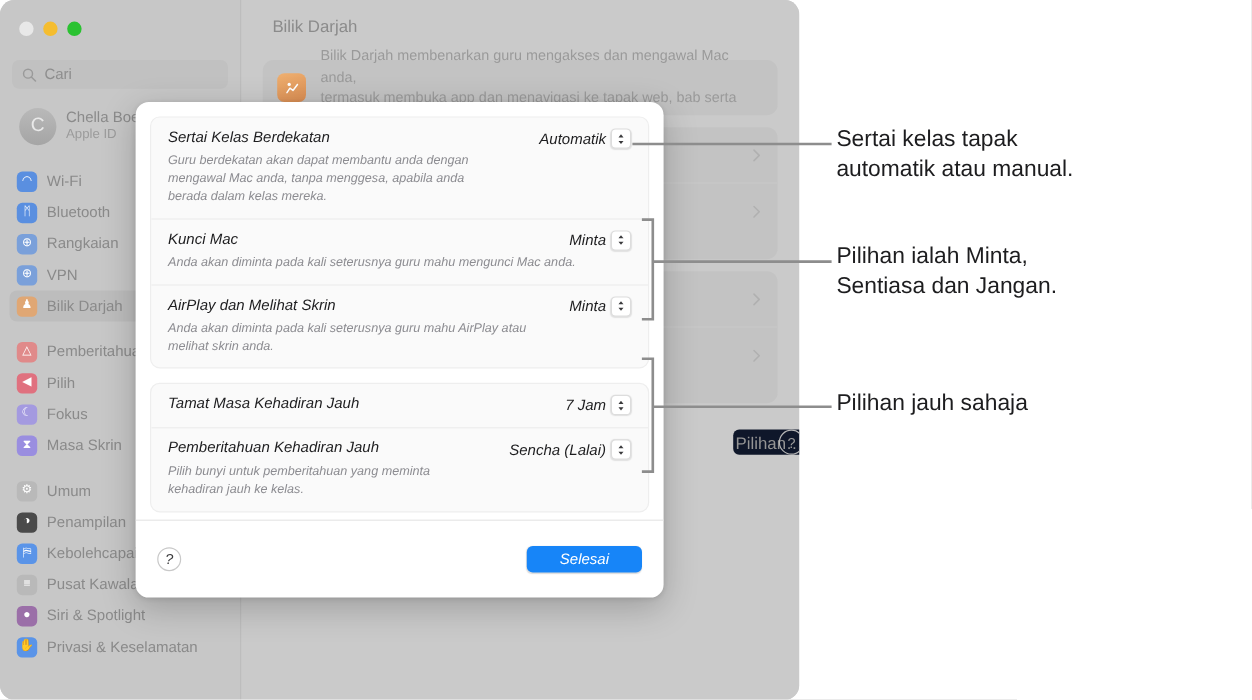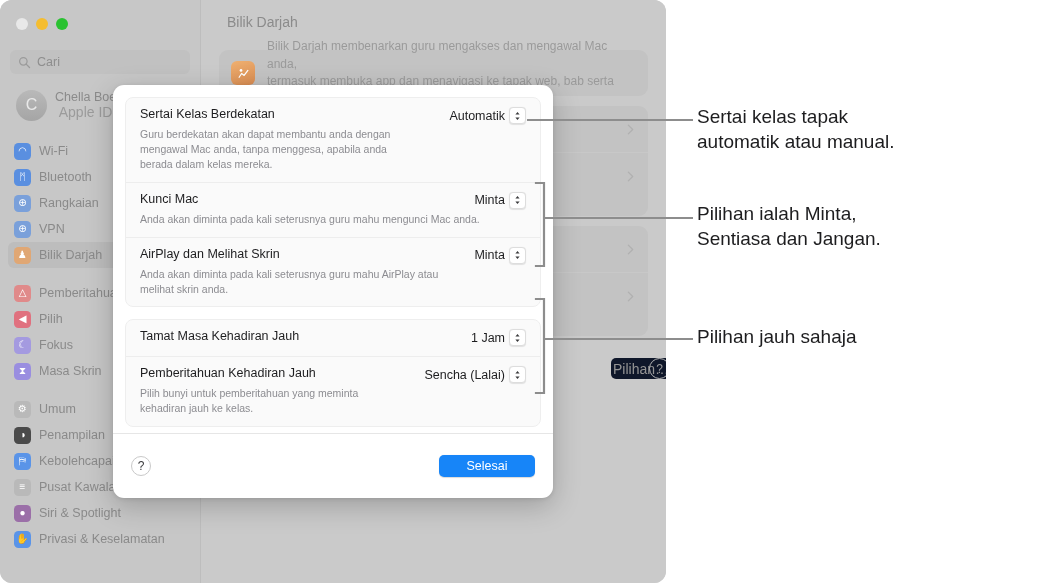--- a/index.html
+++ b/index.html
@@ -18,21 +18,20 @@
     border-radius:12px;
     overflow:hidden;
     background:#cccccc;
     display:flex;
   }
   #sidebar{
     width:200px;height:100%;
     background:#c7c7c7;
     position:relative;
     flex:0 0 200px;
-    text-align:center;
   }
   #content-pane{
     flex:1 1 auto;height:100%;
     background:#cacaca;
     border-left:1px solid #bdbdbd;
     position:relative;
   }
 
   
   .traffic{position:absolute;top:18px;left:16px;display:flex;gap:8px;}
@@ -56,21 +55,21 @@
     display:flex;align-items:center;border-radius:7px;padding:0 6px;box-sizing:border-box;
   }
   .avatar{
     width:31px;height:31px;border-radius:50%;
     background:linear-gradient(180deg,#b9b9b9,#a5a5a5);
     color:#e9e9e9;font-size:16px;display:flex;align-items:center;justify-content:center;
     flex:0 0 31px;margin-right:8px;
   }
   .account-text{display:flex;flex-direction:column;line-height:1.15;overflow:hidden;}
   .account-name{font-size:12.5px;color:#8b8b8b;white-space:nowrap;}
-  .account-sub{font-size:14px;color:#9b9b9b;white-space:nowrap;}
+  .account-sub{font-size:11px;color:#9b9b9b;white-space:nowrap;}
 
   
   #sidebar-nav{position:absolute;top:138px;left:8px;width:184px;}
   .nav-item{
     display:flex;align-items:center;height:26px;border-radius:6px;
     padding:0 6px;box-sizing:border-box;margin-bottom:0px;
   }
   .nav-item.selected{background:#bdbdbd;}
   .nav-gap{height:12px;}
   .nav-icon{
@@ -123,20 +122,21 @@
     border:1px solid #b5b5b5;display:flex;align-items:center;justify-content:center;
     font-size:12px;color:#9c9c9c;box-sizing:border-box;
   }
 
   
   #sheet{
     position:absolute;left:113px;top:85px;width:440px;height:413px;
     background:#ffffff;border-radius:11px;
     box-shadow:0 8px 28px rgba(0,0,0,.22), 0 1px 4px rgba(0,0,0,.10);
     overflow:hidden;
+    font-style:italic;
   }
   .sheet-body{padding:12px 12px 0 12px;}
   .group{
     background:#fafafa;border:1px solid #eeeeee;border-radius:8px;
     overflow:hidden;margin-bottom:12px;
   }
   .opt{
     padding:9px 14px 10px 14px;position:relative;
   }
   .opt + .opt{border-top:1px solid #ededed;}
@@ -374,21 +374,21 @@
           </div>
           <div class="opt-desc" style="white-space: pre-line;">Anda akan diminta pada kali seterusnya guru mahu AirPlay atau
 melihat skrin anda.</div>
         </div>
       </div>
       <div class="group">
         <div class="opt">
           <div class="opt-head">
             <div class="opt-title">Tamat Masa Kehadiran Jauh</div>
             <div class="popup">
-              <span>1 Jam</span>
+              <span>7 Jam</span>
               <span class="stepper">
                 <svg viewBox="0 0 10 14" width="7" height="10">
                   <path d="M5 1.2 L8 5 L2 5 Z" fill="#3a3a3c"></path>
                   <path d="M5 12.8 L8 9 L2 9 Z" fill="#3a3a3c"></path>
                 </svg>
               </span>
             </div>
           </div>
         </div>
         <div class="opt">

